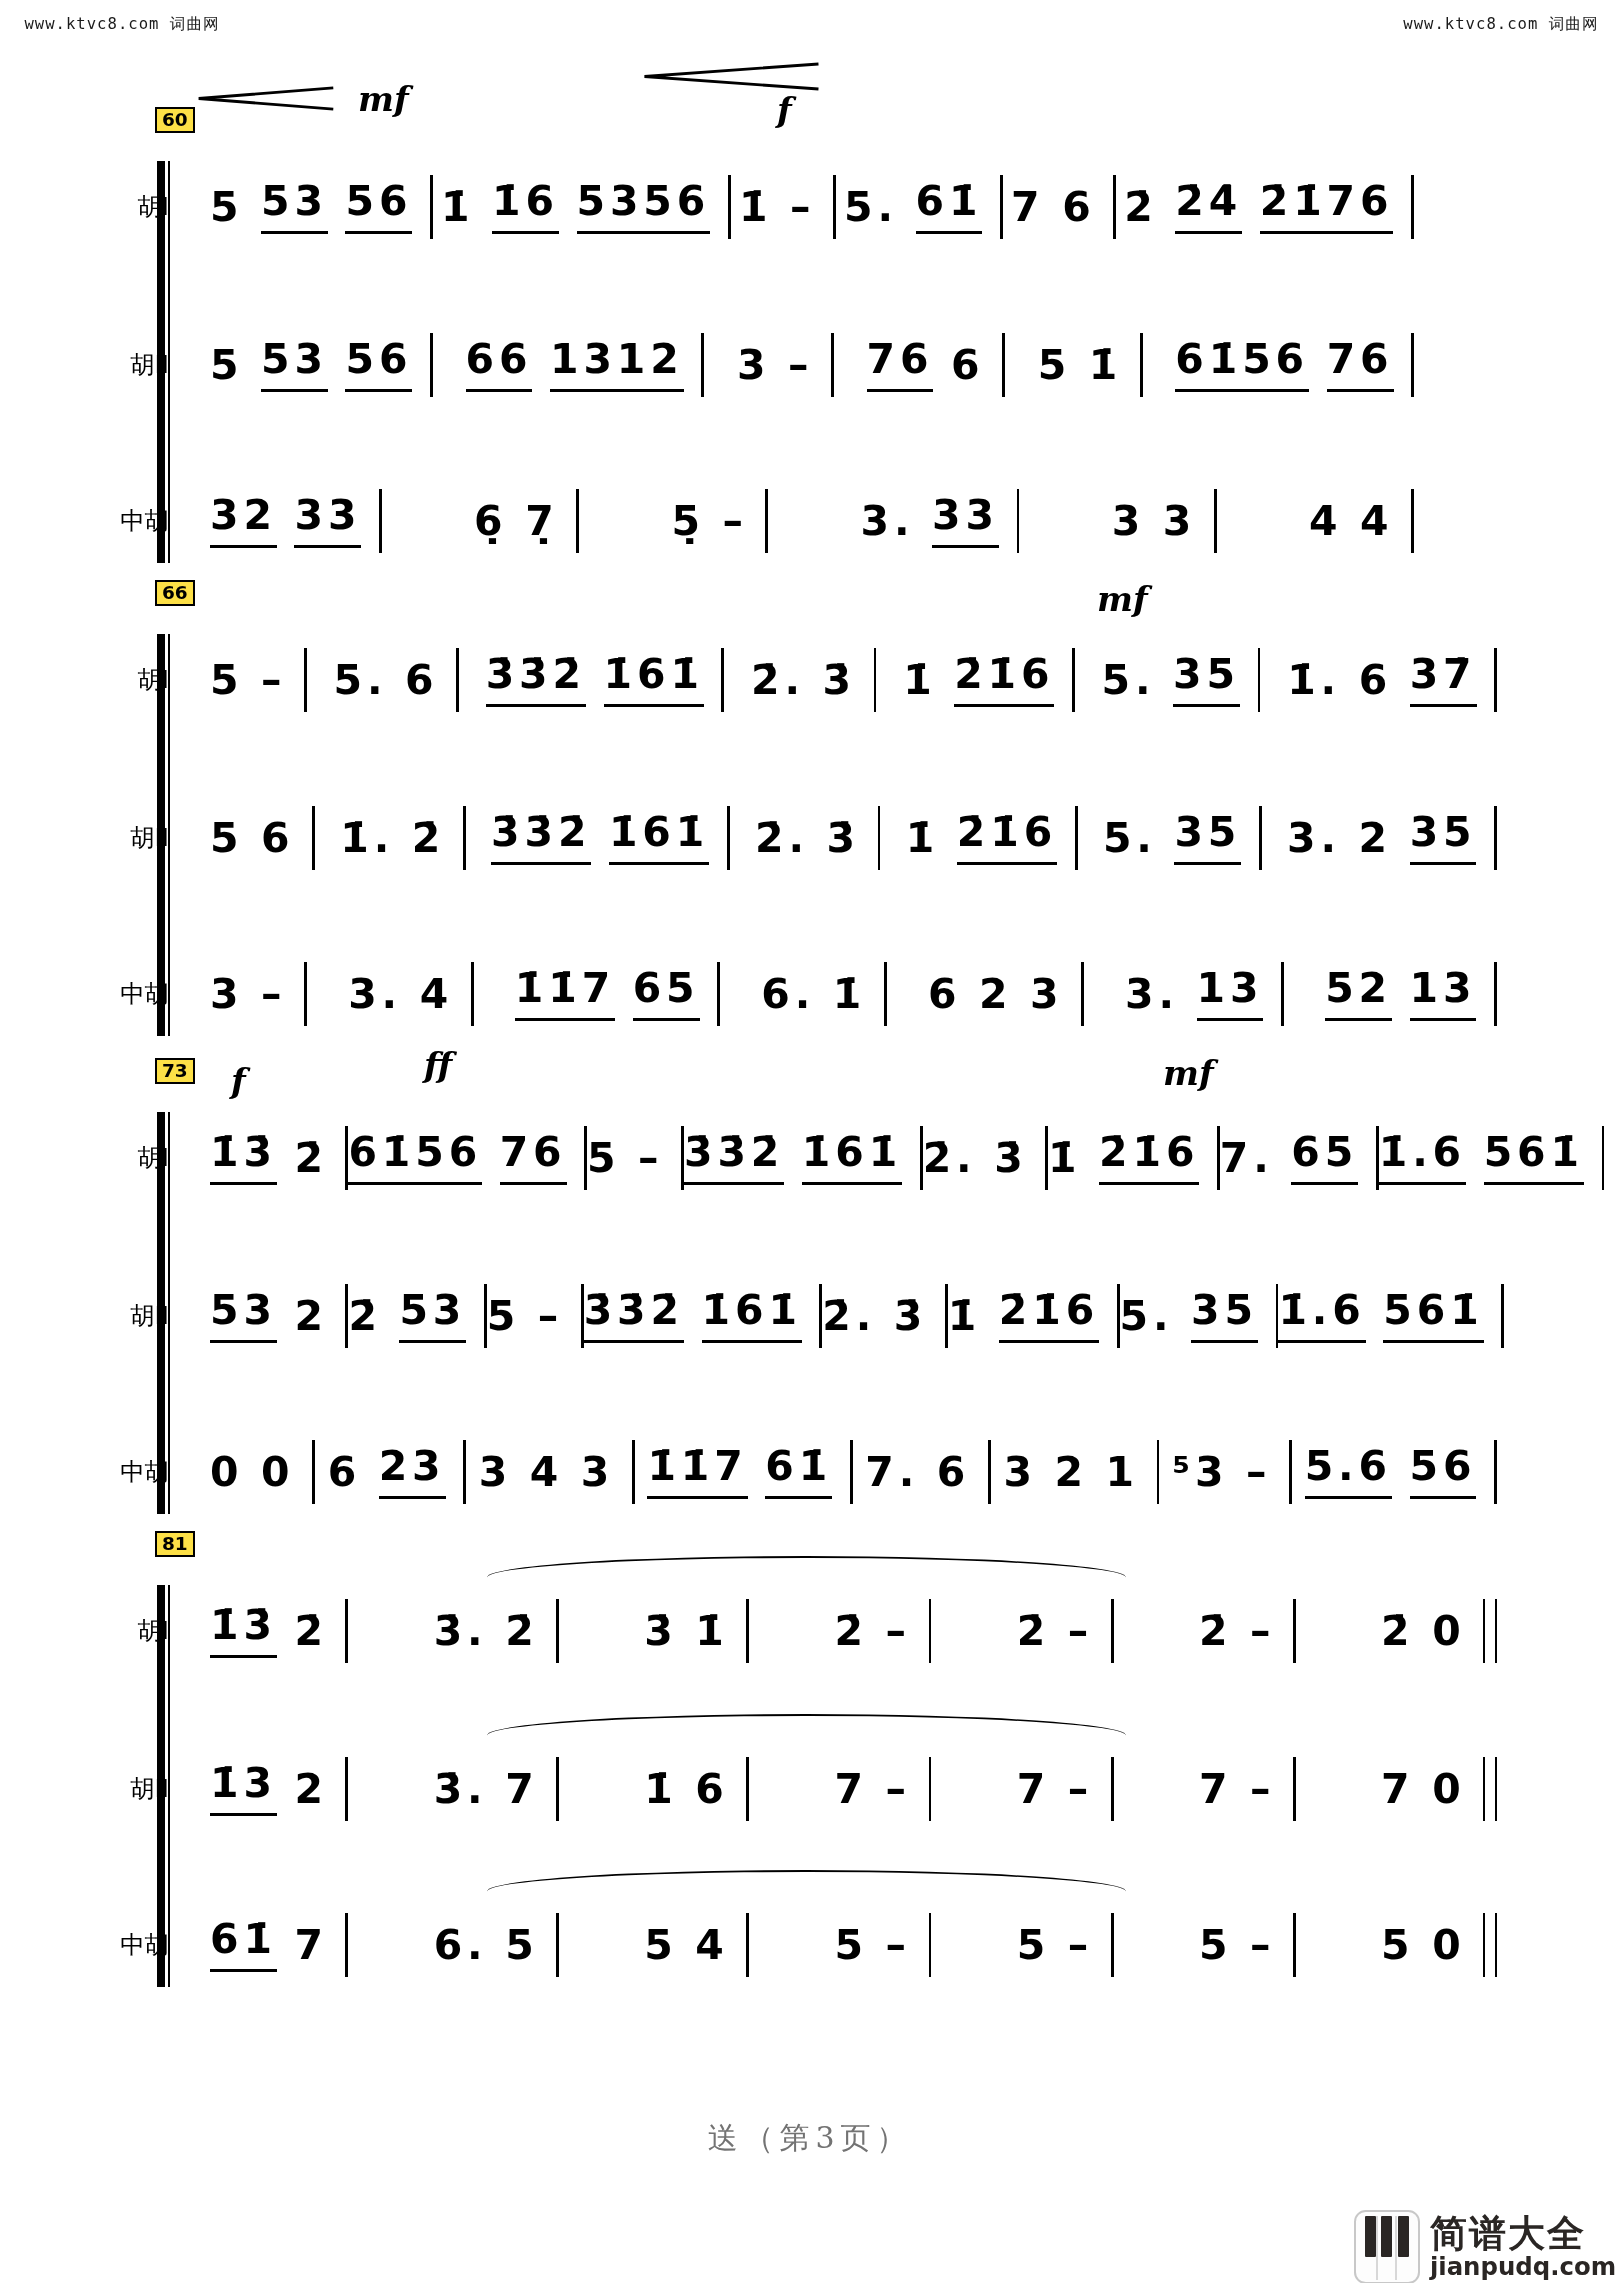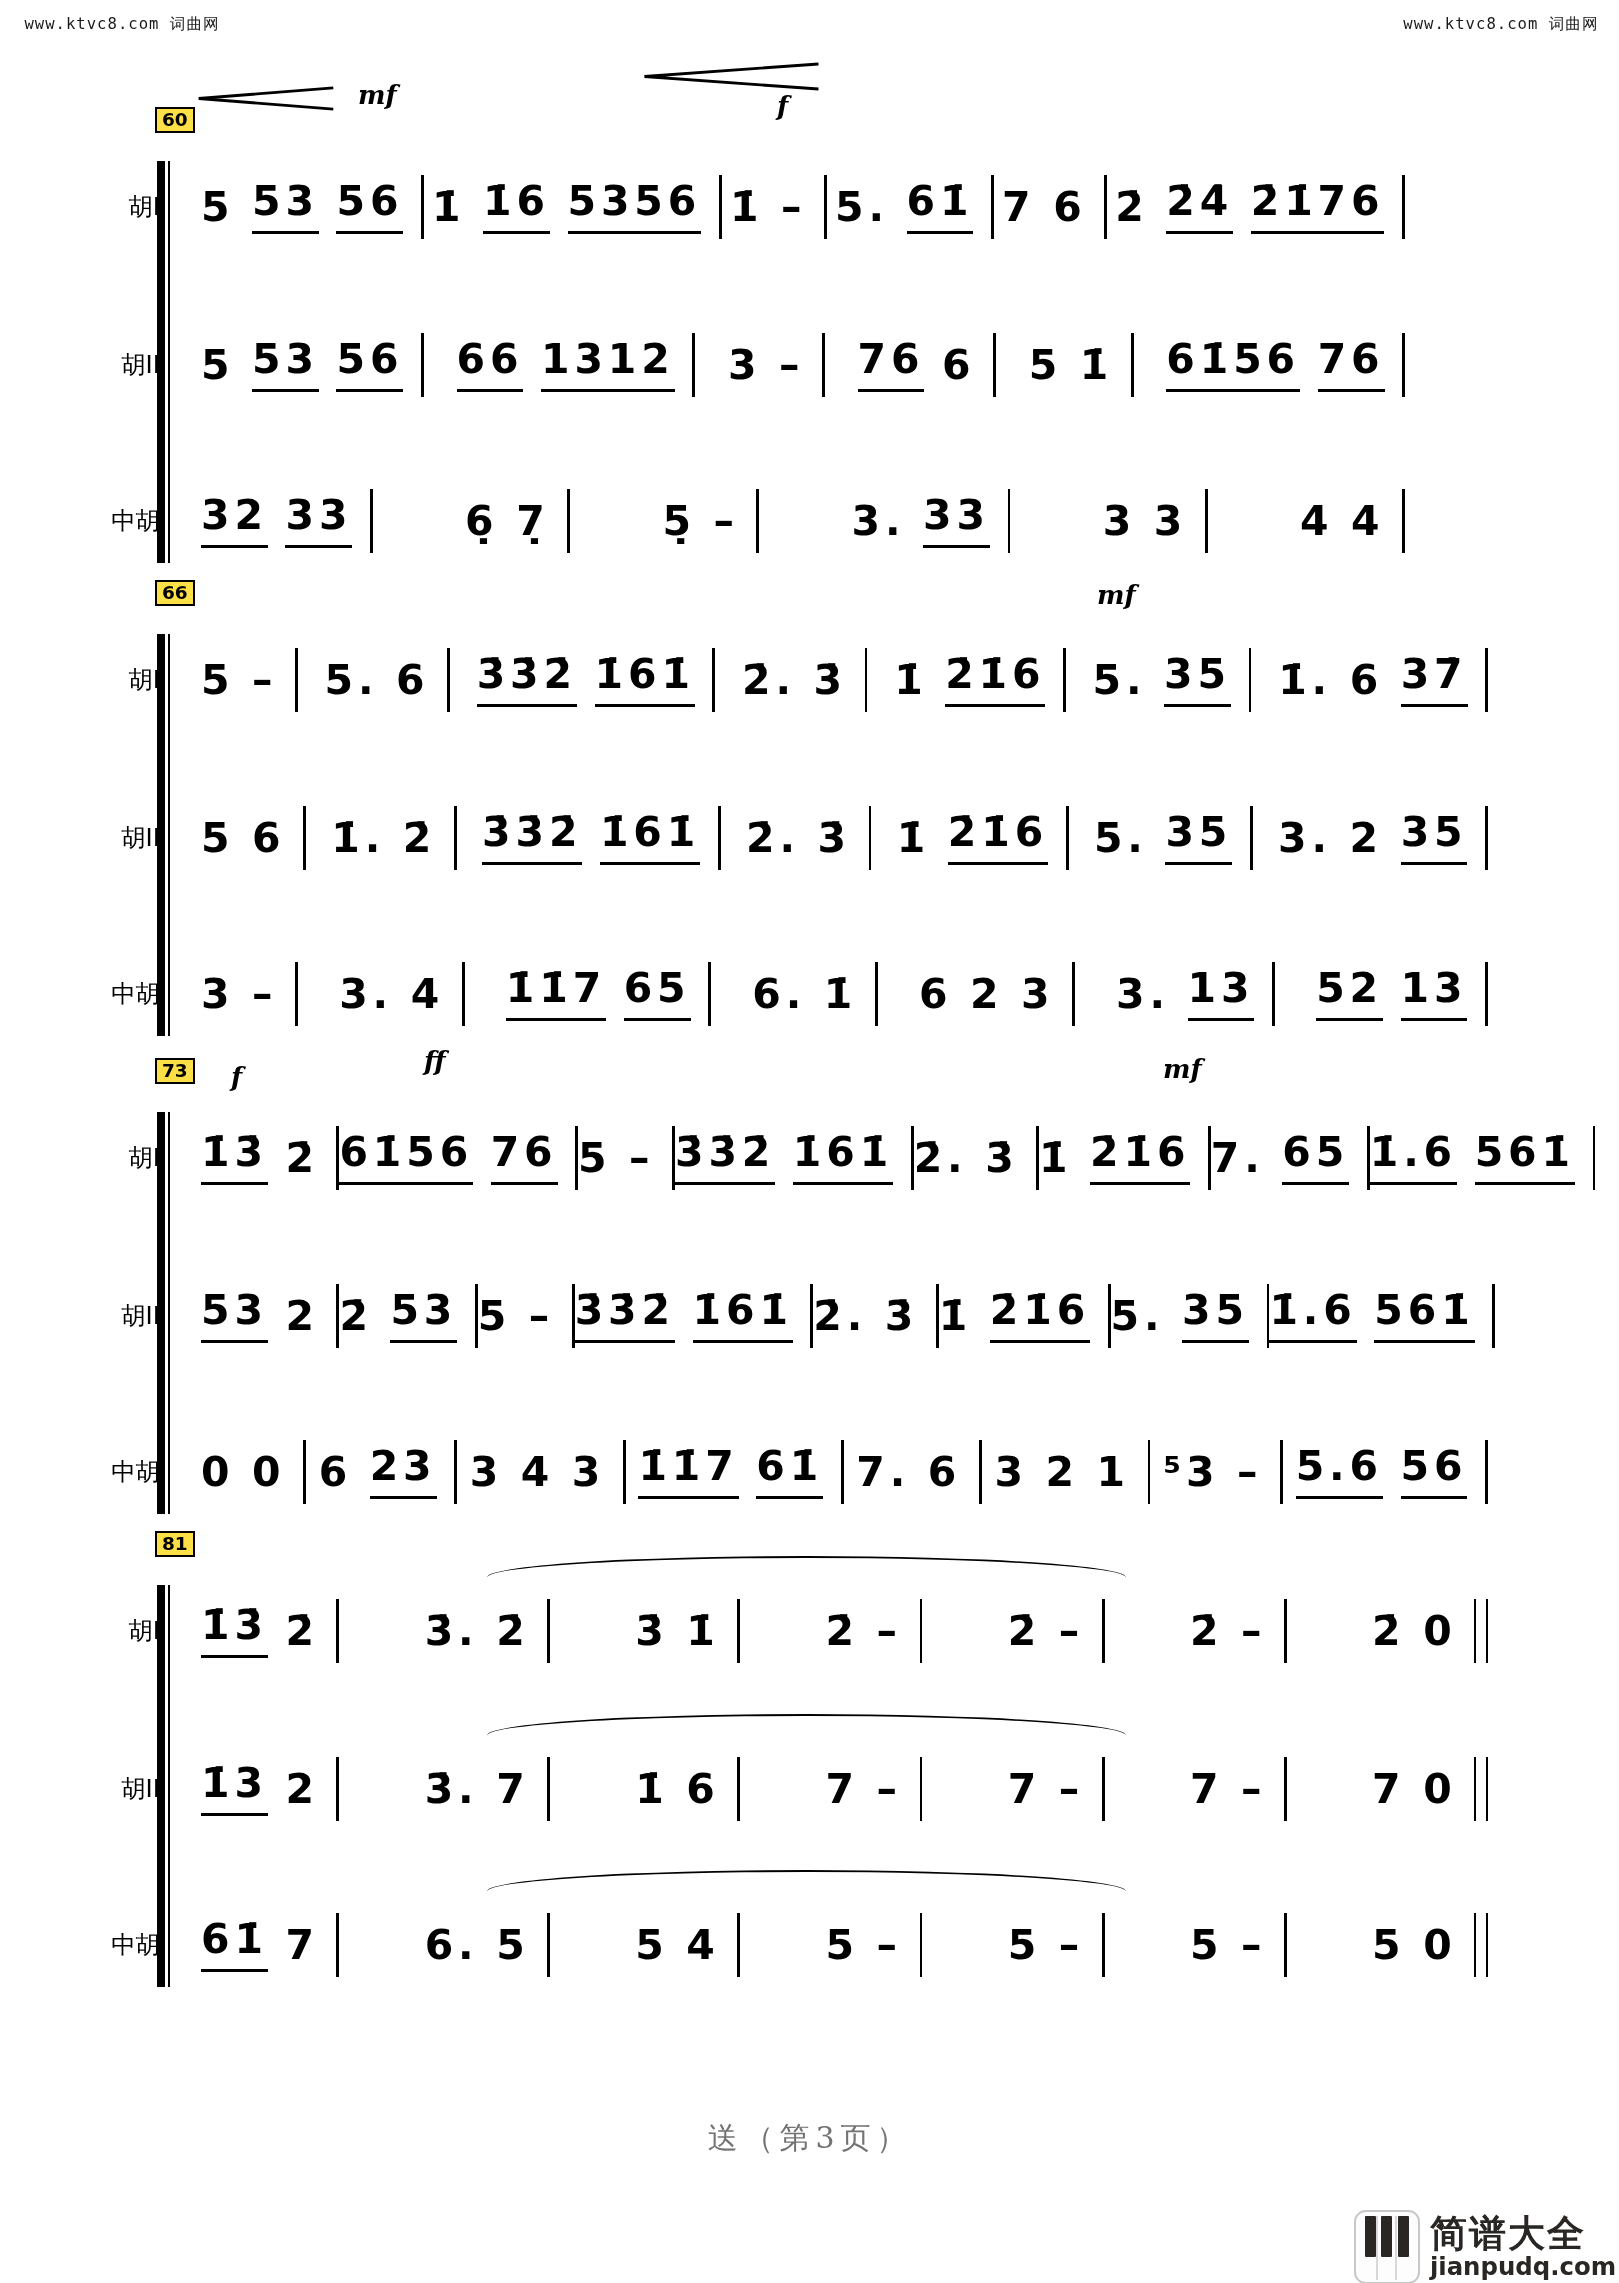--- a/index.html
+++ b/index.html
@@ -15,39 +15,39 @@
   .watermark.right{right:21.5px;}
 
   .system{position:absolute;left:73px;width:1414px;height:458px;}
   .mbox{
     position:absolute;top:0;left:82px;border:2px solid #000;
     font-size:18.5px;font-weight:bold;line-height:22.4px;padding:0 4.9px;background:#fde047;
   }
   .sysbar{position:absolute;left:84px;top:54px;width:7.8px;height:402px;background:#000;}
   .sysbar:after{content:"";position:absolute;left:10.7px;top:0;width:2px;height:100%;background:#000;}
 
-  .staff{position:absolute;left:7px;height:82px;display:flex;align-items:center;}
+  .staff{position:absolute;left:16px;height:82px;display:flex;align-items:center;}
   .slabel{
     width:80px;text-align:right;padding-right:19.5px;font-size:24.4px;flex:none;
     font-family:"DejaVu Sans","Liberation Sans",sans-serif;white-space:nowrap;
   }
   .notes{display:flex;justify-content:space-between;align-items:center;margin-left:21.5px;flex-wrap:nowrap;}
   .cell{display:flex;align-items:center;gap:17.6px;flex:none;}
   .note{
     font-weight:bold;font-size:41px;line-height:1;letter-spacing:4.9px;white-space:nowrap;
     font-family:"DejaVu Sans",sans-serif;
   }
   .note.beam{border-bottom:3.9px solid #000;padding-bottom:9px;}
   .note.dash{font-weight:bold;}
   .barline{width:2.9px;height:64px;background:#000;flex:none;}
   .barline.double{width:9.8px;background:transparent;border-left:2.9px solid #000;border-right:2.9px solid #000;}
 
   .dyn{
     position:absolute;font-family:"DejaVu Serif","Liberation Serif",serif;
-    font-style:italic;font-weight:bold;font-size:26px;line-height:1;
+    font-style:italic;font-weight:bold;font-size:34px;line-height:1;
   }
   .hairpin{position:absolute;}
   .longtie{
     position:absolute;height:19.5px;
     border-top:2.9px solid #000;border-radius:50% 50% 0 0 / 100% 100% 0 0;
   }
 
   .footer{
     position:absolute;top:2118px;left:0;width:100%;text-align:center;
     font-family:"DejaVu Serif","Liberation Serif",serif;font-size:30px;letter-spacing:5.9px;color:#737373;

